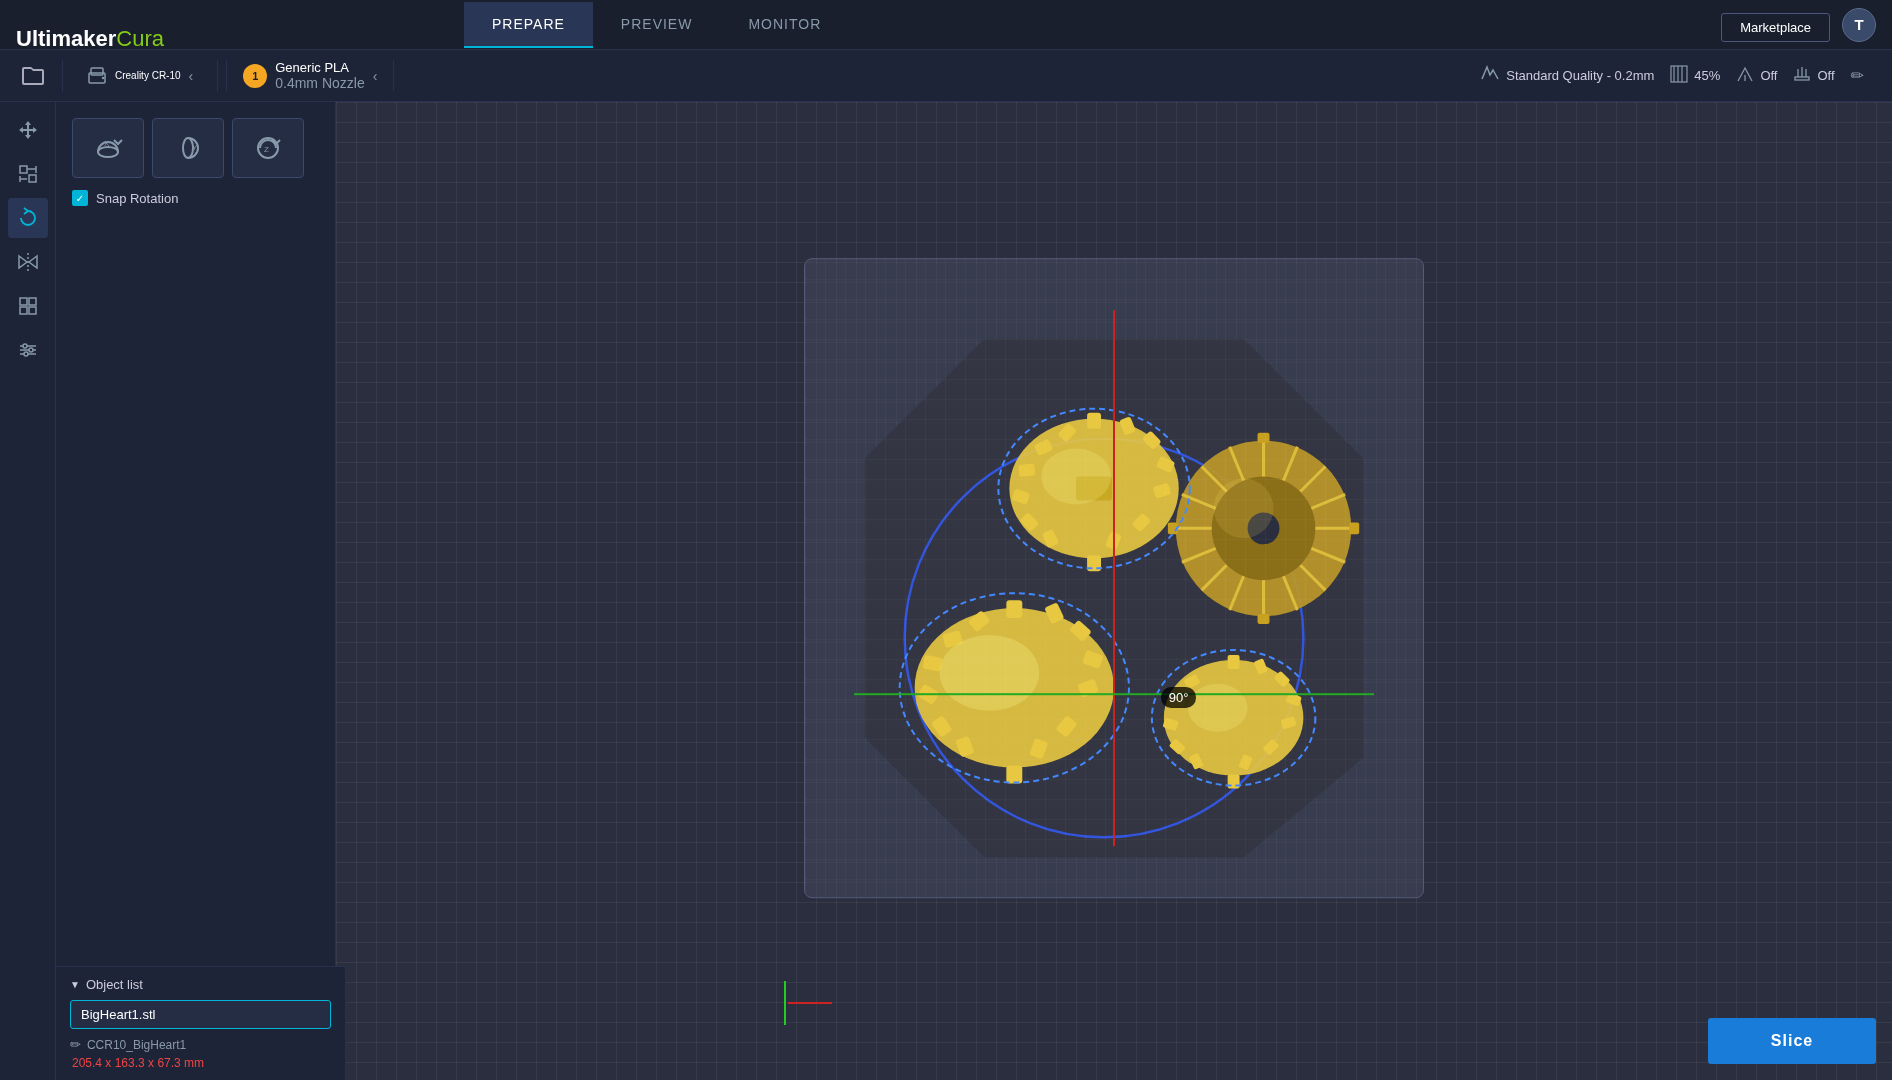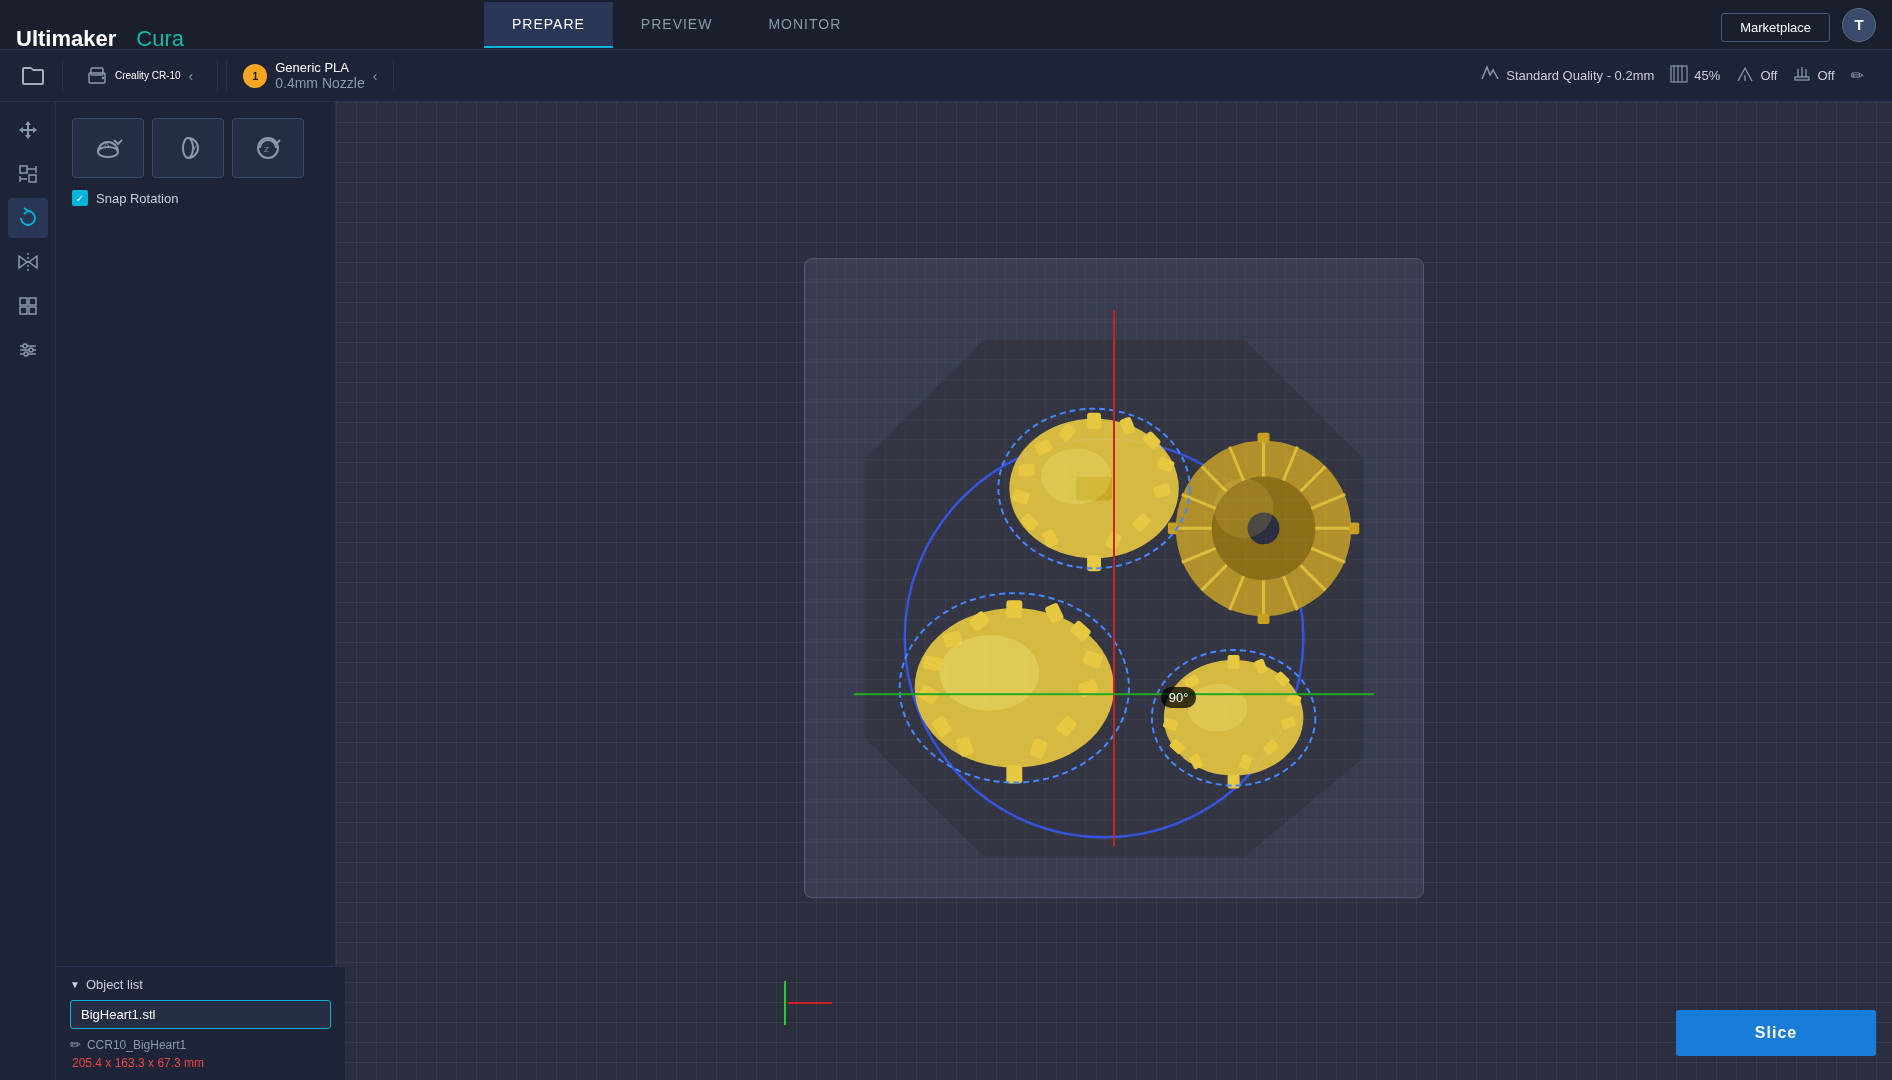--- a/index.html
+++ b/index.html
@@ -19,27 +19,27 @@
       align-items: center;
       background: #1a1f2e;
       height: 50px;
       padding: 0 16px;
       gap: 20px;
       border-bottom: 1px solid #2a3050;
     }
     .logo {
       display: flex;
       align-items: center;
-      gap: 20px;
+      gap: 0;
       font-size: 22px;
       font-weight: 300;
       margin-top: 28px;
     }
     .logo-ultimaker { color: #fff; font-weight: 700; }
-    .logo-cura { color: #14b8a6; font-weight: 300; }
+    .logo-cura { color: #84cc16; font-weight: 300; }
 
     .nav-tabs {
       display: flex;
       gap: 0;
       margin-left: 280px;
     }
     .nav-tab {
       padding: 14px 28px;
       font-size: 14px;
       font-weight: 500;
@@ -311,23 +311,23 @@
     }
     .object-profile-icon { font-size: 13px; }
     .object-dims {
       font-size: 12px; color: #ef4444;
       margin-left: 2px;
     }
 
     
     .slice-btn-container {
       position: absolute;
-      bottom: 24px;
+      bottom: 16px;
       right: 16px;
-      width: 200px;
+      width: 168px;
       border-radius: 6px;
     }
     .slice-btn {
       width: 100%;
       background: #1a7cd9;
       color: #fff;
       border: none;
       padding: 14px 0;
       border-radius: 3px;
       font-size: 16px;

